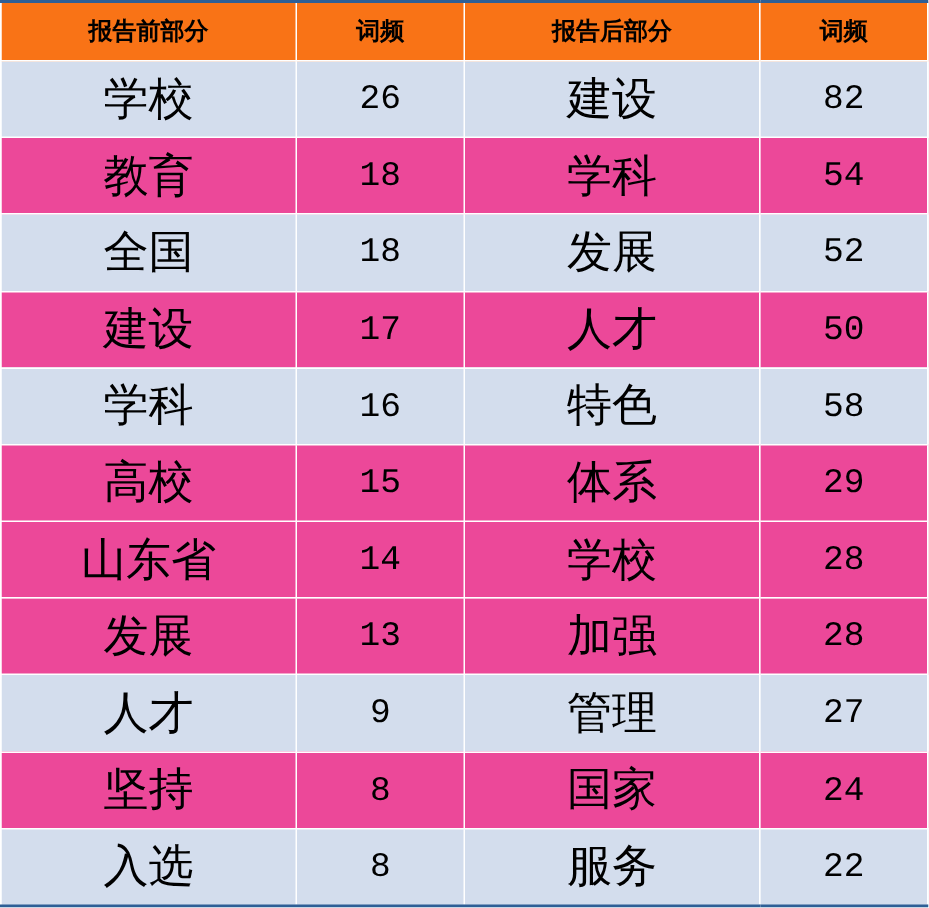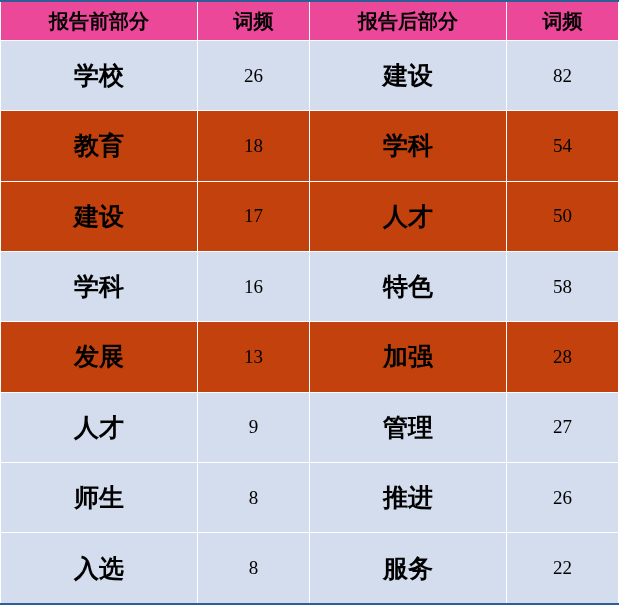--- a/index.html
+++ b/index.html
@@ -24,43 +24,43 @@
   #wordfreq-table th,
   #wordfreq-table td {
     border: 1px solid #ffffff;
     text-align: center;
     vertical-align: middle;
     color: #000000;
     padding: 0;
     white-space: nowrap;
   }
   #wordfreq-table thead th {
-    background: #ec4899;
-    font-size: 20px;
+    background: #f97316;
+    font-size: 16px;
     font-weight: bold;
     height: 38px;
     border-top: 2px solid #2e5f96;
     border-bottom: 1px solid #ffffff;
   }
   #wordfreq-table tbody td {
     height: 38px;
     font-size: 24px;
   }
   #wordfreq-table tbody tr td.word {
-    font-weight: bold;
-    font-size: 25px;
+    font-weight: normal;
+    font-size: 30px;
     margin-left: 33px;
   }
   #wordfreq-table tbody tr td.freq {
     font-weight: normal;
-    font-size: 19px;
-    font-family: Liberation Serif, serif;
+    font-size: 23px;
+    font-family: Liberation Mono, monospace;
   }
   #wordfreq-table tbody tr.band-a td { background: #d3dded; }
-  #wordfreq-table tbody tr.band-b td { background: #c2410c; }
+  #wordfreq-table tbody tr.band-b td { background: #ec4899; }
   #wordfreq-table tbody tr:last-child td {
     border-bottom: 2px solid #2e5f96;
   }
 </style>
 </head>
 <body>
 
 <table id="wordfreq-table">
   <colgroup>
     <col class="c-word">
@@ -82,49 +82,67 @@
       <td class="freq">26</td>
       <td class="word">建设</td>
       <td class="freq">82</td>
     </tr>
     <tr class="band-b">
       <td class="word">教育</td>
       <td class="freq">18</td>
       <td class="word">学科</td>
       <td class="freq">54</td>
     </tr>
+    <tr class="band-a">
+      <td class="word">全国</td>
+      <td class="freq">18</td>
+      <td class="word">发展</td>
+      <td class="freq">52</td>
+    </tr>
     <tr class="band-b">
       <td class="word">建设</td>
       <td class="freq">17</td>
       <td class="word">人才</td>
       <td class="freq">50</td>
     </tr>
     <tr class="band-a">
       <td class="word">学科</td>
       <td class="freq">16</td>
       <td class="word">特色</td>
       <td class="freq">58</td>
     </tr>
     <tr class="band-b">
+      <td class="word">高校</td>
+      <td class="freq">15</td>
+      <td class="word">体系</td>
+      <td class="freq">29</td>
+    </tr>
+    <tr class="band-b">
+      <td class="word">山东省</td>
+      <td class="freq">14</td>
+      <td class="word">学校</td>
+      <td class="freq">28</td>
+    </tr>
+    <tr class="band-b">
       <td class="word">发展</td>
       <td class="freq">13</td>
       <td class="word">加强</td>
       <td class="freq">28</td>
     </tr>
     <tr class="band-a">
       <td class="word">人才</td>
       <td class="freq">9</td>
       <td class="word">管理</td>
       <td class="freq">27</td>
     </tr>
-    <tr class="band-a">
-      <td class="word">师生</td>
+    <tr class="band-b">
+      <td class="word">坚持</td>
       <td class="freq">8</td>
-      <td class="word">推进</td>
-      <td class="freq">26</td>
+      <td class="word">国家</td>
+      <td class="freq">24</td>
     </tr>
     <tr class="band-a">
       <td class="word">入选</td>
       <td class="freq">8</td>
       <td class="word">服务</td>
       <td class="freq">22</td>
     </tr>
   </tbody>
 </table>
 

